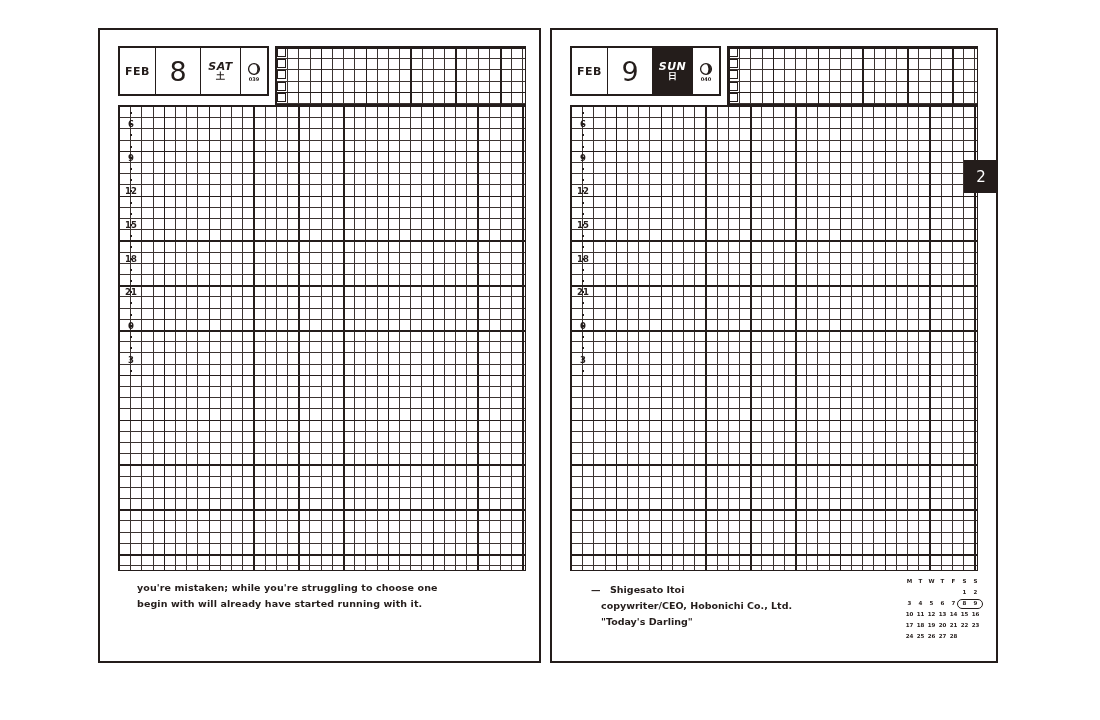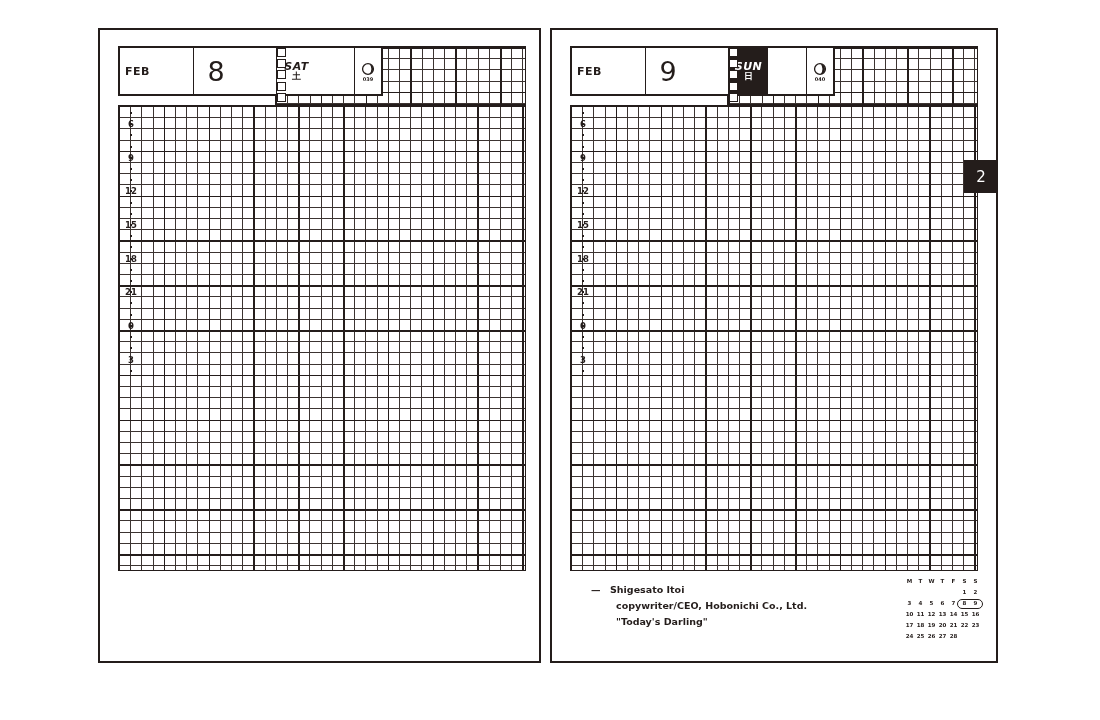--- a/index.html
+++ b/index.html
@@ -17,21 +17,21 @@
   .page{
     position:absolute;top:28px;height:635px;background:#fff;
     border:2.5px solid var(--ink);box-sizing:border-box;
   }
   .page-left{left:98px;width:443px;}
   .page-right{left:550px;width:448px;}
 
   
   .hdr{
     position:absolute;left:18px;top:16px;height:46px;display:flex;
-    border:2.2px solid var(--ink);background:#fff;box-sizing:content-box;z-index:5;gap:38px;
+    border:2.2px solid var(--ink);background:#fff;box-sizing:content-box;z-index:5;
   }
   .hdr>div{display:flex;flex-direction:column;align-items:center;justify-content:center;box-sizing:border-box;}
   .hdr>div+div{border-left:1.8px solid var(--ink);}
   .h-month{width:35px;font-size:11px;font-weight:bold;letter-spacing:.5px;}
   .h-day{width:45px;font-size:27px;font-weight:500;}
   .h-wd{width:40px;font-weight:bold;line-height:1.05;}
   .h-wd .en{font-size:11px;letter-spacing:.5px;font-style:italic;}
   .h-wd .jp{font-size:9px;}
   .h-moon{width:27px;}
   .h-moon .doy{font-size:5px;font-weight:bold;line-height:4px;margin-top:1px;}
@@ -67,21 +67,21 @@
   }
 
   
   .quote{
     position:absolute;left:37px;top:550px;width:345px;
     font-size:9.5px;font-weight:bold;line-height:16px;letter-spacing:.1px;
   }
   .attrib{position:absolute;left:39px;top:552px;font-size:9.5px;font-weight:bold;line-height:16px;}
   .attrib .row1{display:flex;align-items:center;}
   .attrib .dash{display:inline-block;width:14px;font-weight:bold;margin-right:5px;line-height:16px;}
-  .attrib .indent{margin-left:25px;}
+  .attrib .indent{margin-left:10px;}
 
   
   .minical{position:absolute;left:352px;top:546px;width:78px;z-index:4;}
   .minical .row{display:flex;height:11px;}
   .minical span{
     width:11px;height:11px;display:inline-block;text-align:center;
     font-size:5.5px;font-weight:bold;line-height:11px;
   }
   .cal-oval{
     position:absolute;left:53px;top:23px;width:26px;height:10px;
@@ -131,20 +131,22 @@
   <span class="hour" style="top:89px">6</span>
   <span class="hour" style="top:123px">9</span>
   <span class="hour" style="top:156px">12</span>
   <span class="hour" style="top:190px">15</span>
   <span class="hour" style="top:224px">18</span>
   <span class="hour" style="top:257px">21</span>
   <span class="hour" style="top:291px">0</span>
   <span class="hour" style="top:325px">3</span>
 
   <div class="quote">
+    <div>you're mistaken; while you're struggling to choose one</div>
+    <div>begin with will already have started running with it.</div>
   </div>
 </div>
 
 <div class="page page-right">
 
   <div class="grid strip-grid"></div>
   <div class="grid main-grid"></div>
 
   <div class="hdr">
     <div class="h-month">FEB</div>

